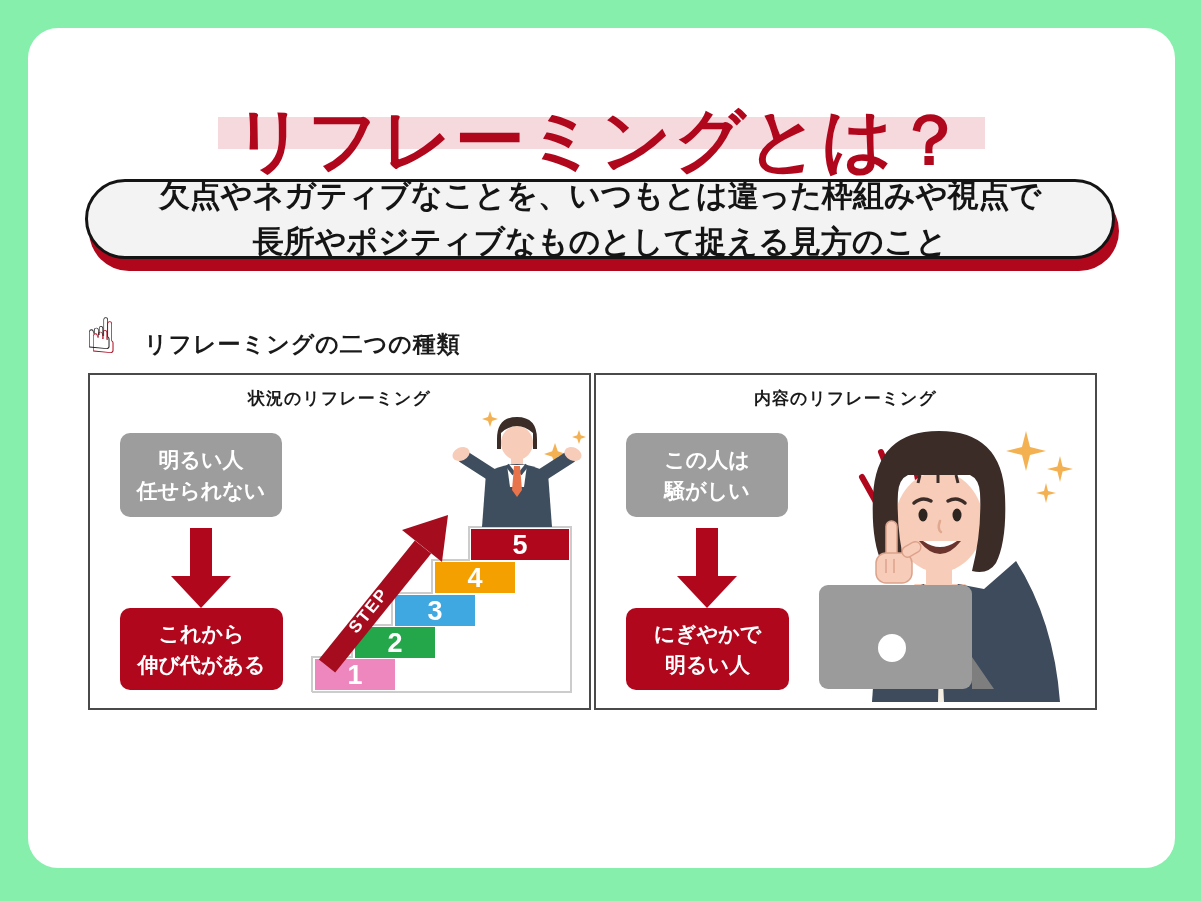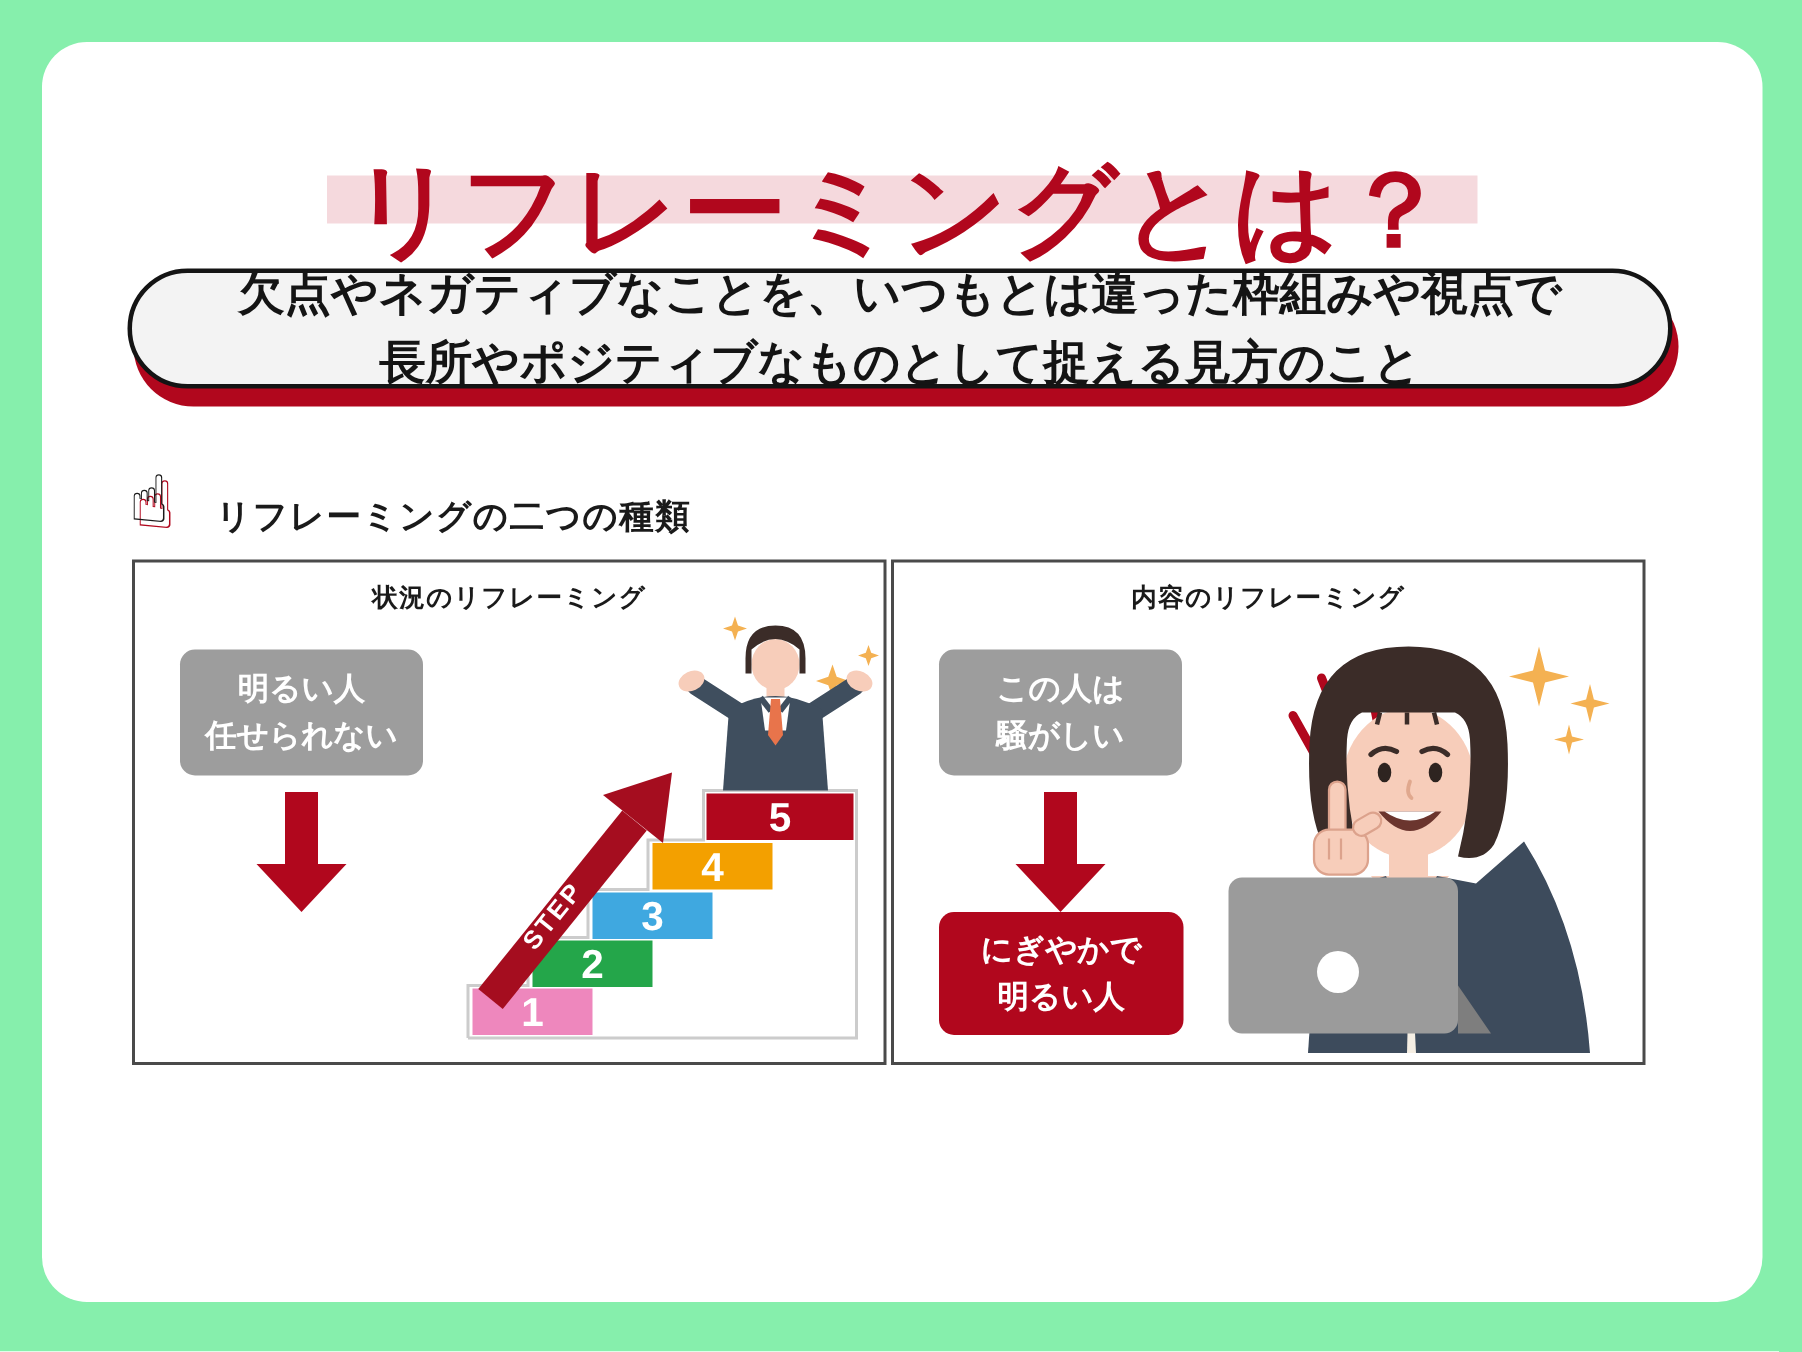--- a/index.html
+++ b/index.html
@@ -116,20 +116,24 @@
       <line x1="77" y1="56" x2="70" y2="65" stroke="#3F4E5E" stroke-width="4"></line>
       <polygon points="64,57 70,57 72,81 67,88 62,81" fill="#E8744B"></polygon>
     </svg>
 
     <div class="neg-box">
       <div>明るい人</div>
       <div>任せられない</div>
     </div>
     <div class="v-shaft"></div>
     <div class="v-head"></div>
+    <div class="pos-box">
+      <div>これから</div>
+      <div>伸び代がある</div>
+    </div>
   </div>
 
   <div class="panel panel-right">
     <div class="panel-title">内容のリフレーミング</div>
 
     <svg class="woman-svg" viewBox="0 0 311 287">
       <line x1="74" y1="56" x2="88" y2="81" stroke="#B1071D" stroke-width="6" stroke-linecap="round"></line>
       <line x1="93" y1="31" x2="106" y2="64" stroke="#B1071D" stroke-width="6" stroke-linecap="round"></line>
       <line x1="123" y1="23" x2="130" y2="59" stroke="#B1071D" stroke-width="6" stroke-linecap="round"></line>
       <path fill="#F4B152" d="M238 10 L242 26 L258 30 L242 34 L238 50 L234 34 L218 30 L234 26 Z"></path>

